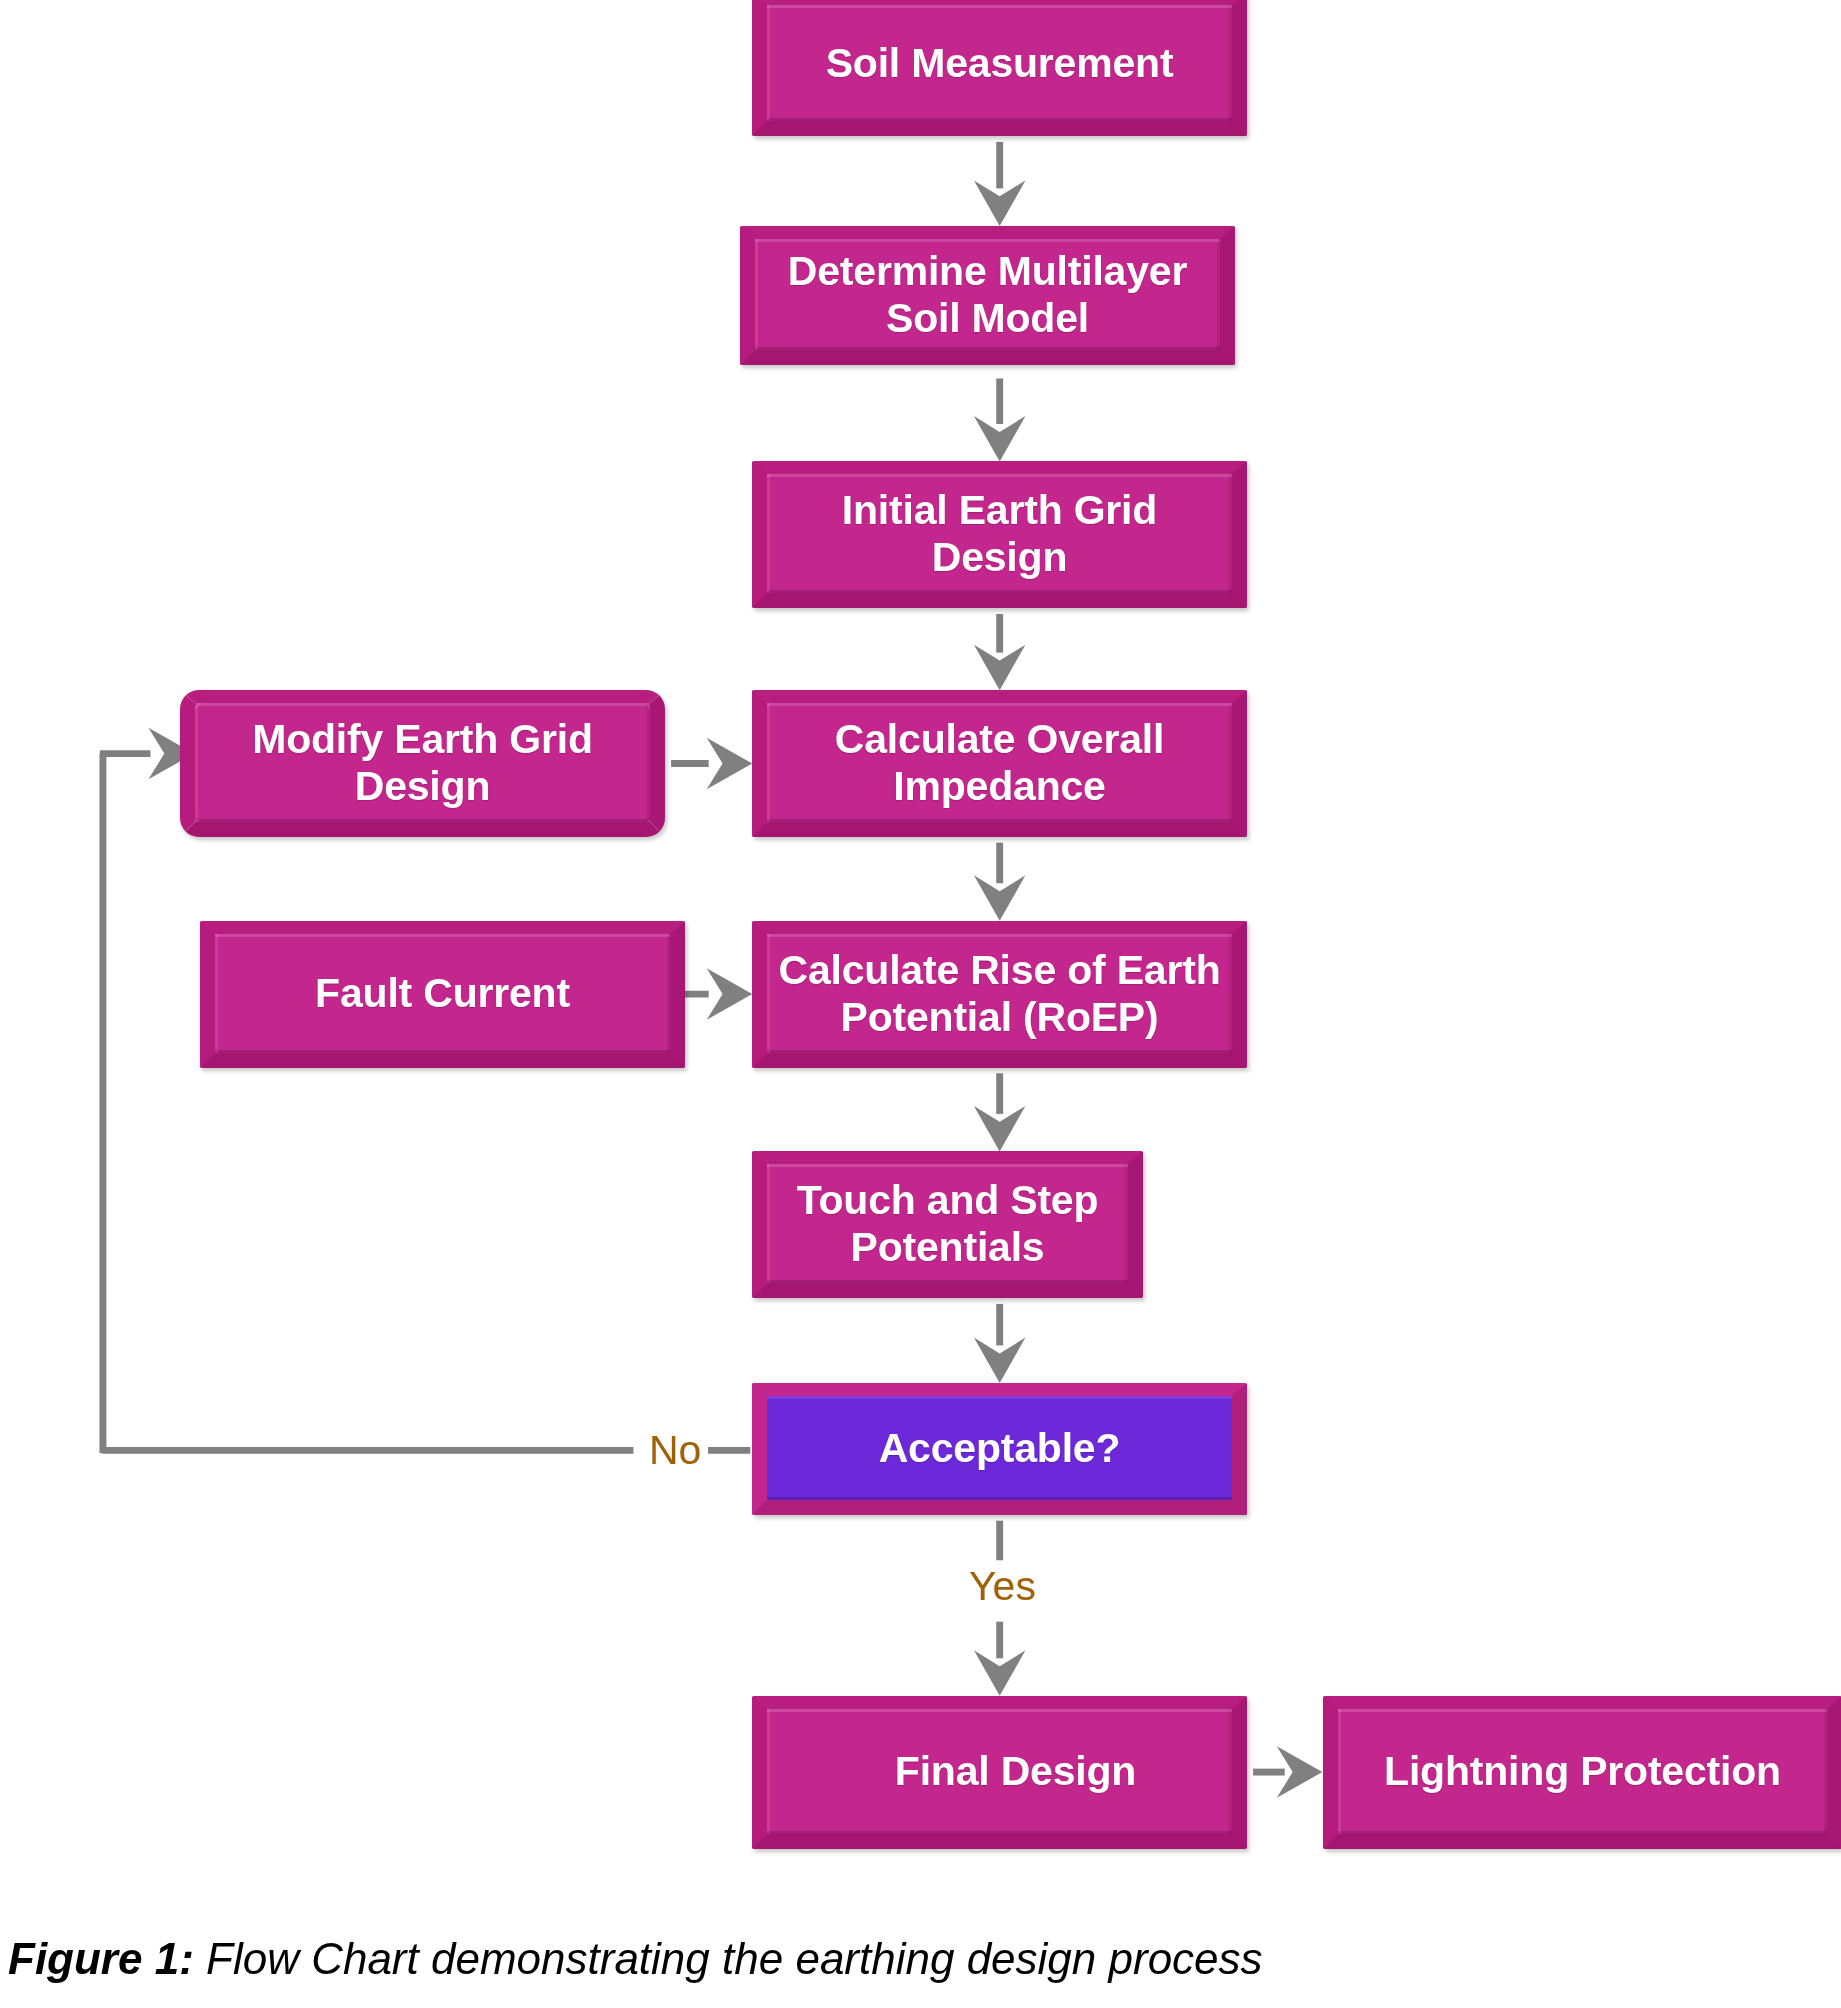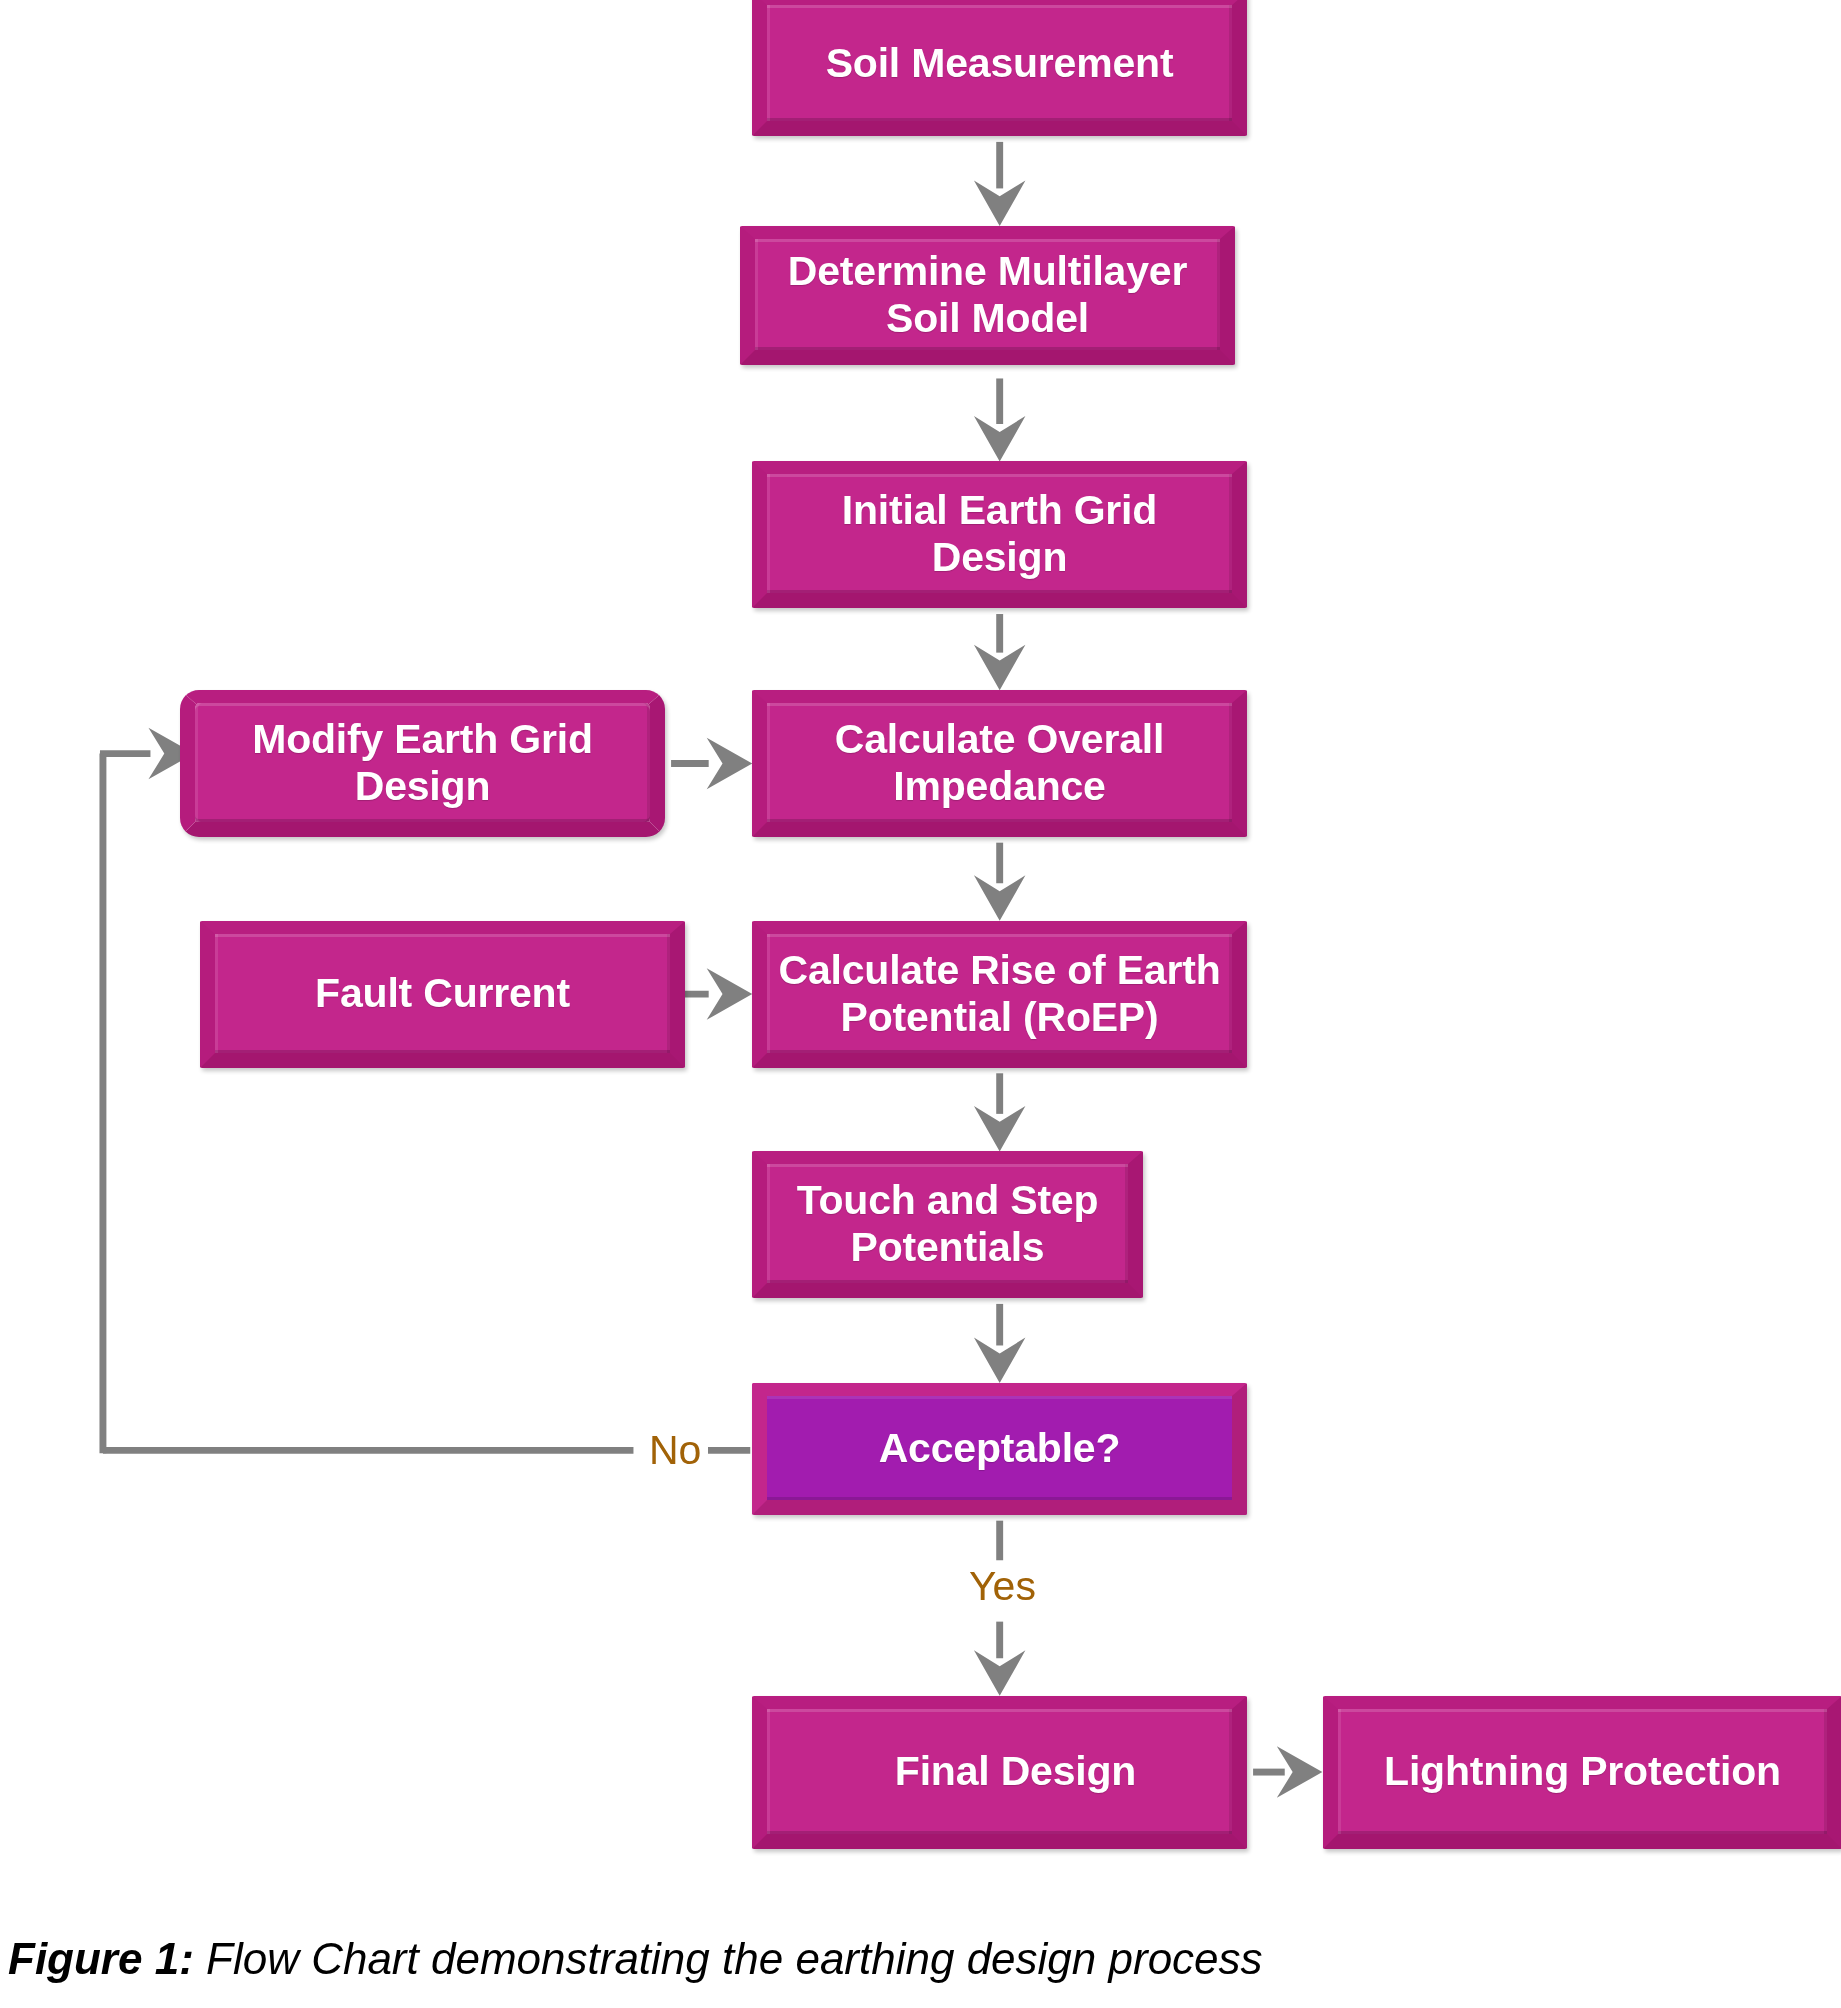--- a/index.html
+++ b/index.html
@@ -54,21 +54,21 @@
     border-right-color: #A81773;
     border-bottom-color: #A4166F;
     box-shadow:
       inset 0 3px 0 rgba(255,255,255,0.16),
       inset 3px 0 0 rgba(255,255,255,0.10),
       inset -3px 0 0 rgba(0,0,0,0.10),
       inset 0 -3px 0 rgba(0,0,0,0.16),
       2px 3px 4px rgba(0,0,0,0.22);
   }
   .node.gray {
-    background-color: #a21caf;
+    background-color: #6d28d9;
     border-top-color: #C3268C;
     border-left-color: #C3268C;
     border-right-color: #B01E7B;
     border-bottom-color: #B01E7B;
     box-shadow:
       inset 0 3px 0 rgba(255,255,255,0.10),
       inset 0 -3px 0 rgba(0,0,0,0.14),
       2px 3px 4px rgba(0,0,0,0.22);
   }
   .node .label {

